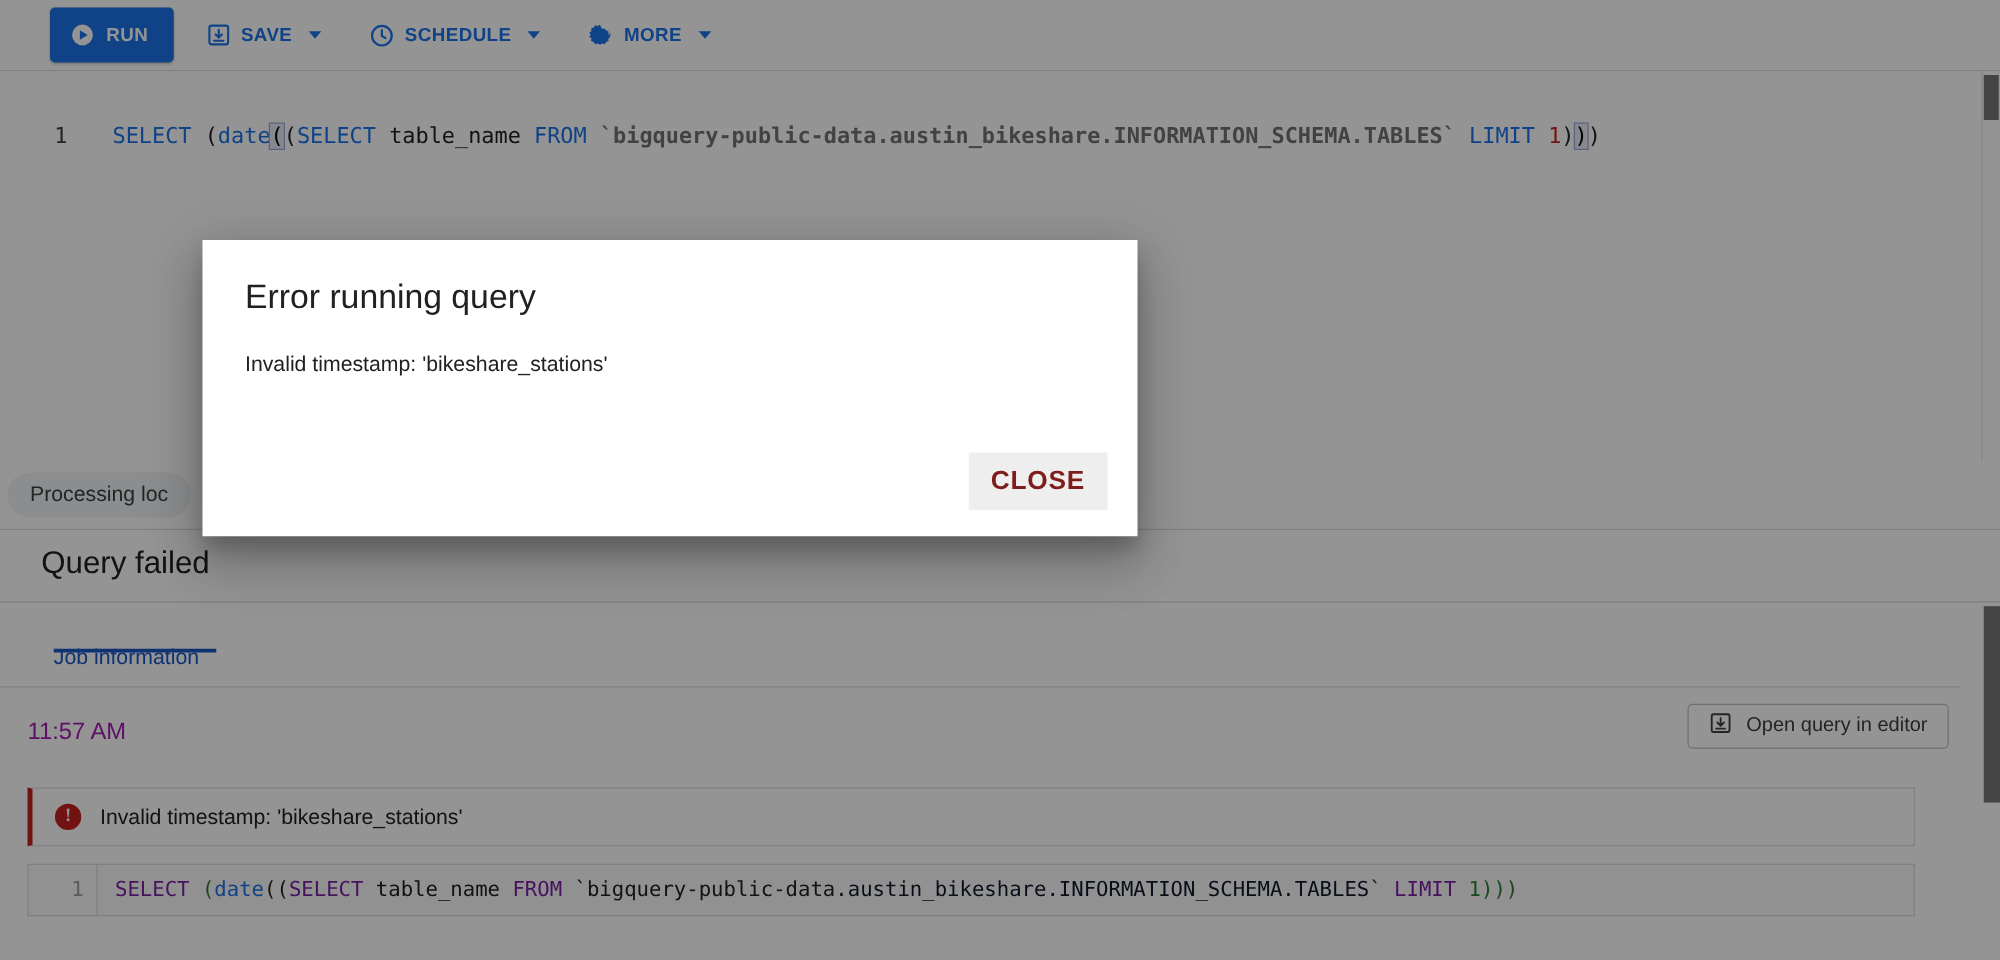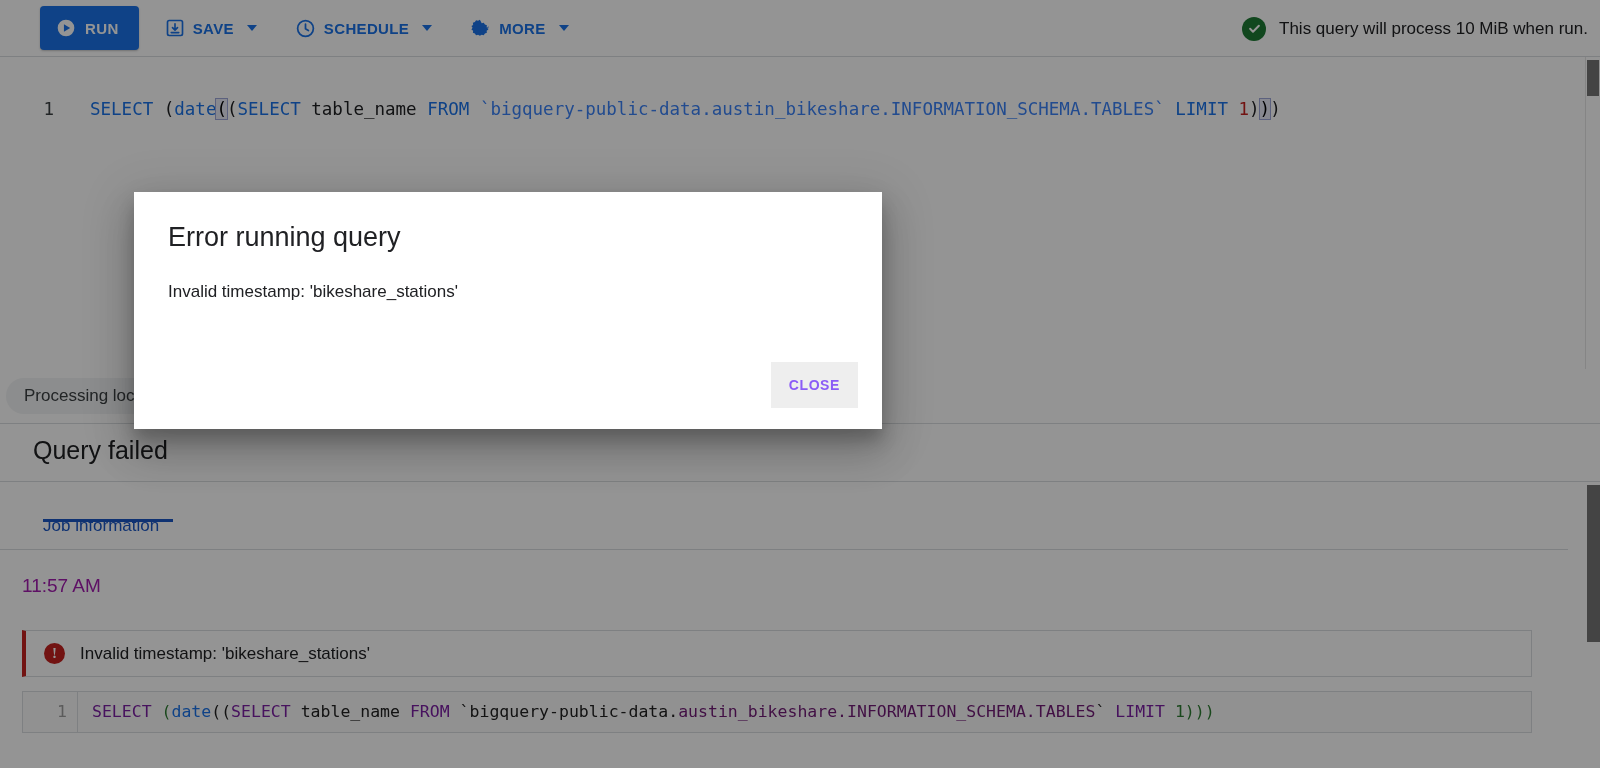--- a/index.html
+++ b/index.html
@@ -103,21 +103,21 @@
   }
   .gutter-num {
     width: 58px;
     text-align: right;
     color: #3c4043;
     padding-right: 4px;
   }
   .code-line { padding-left: 32px; }
   .kw   { color: #1a73e8; }
   .fn   { color: #1a73e8; }
-  .str  { color: #3b82f6; }
+  .str  { color: #737373; font-weight: bold; }
   .num  { color: #c5221f; }
   .plain{ color: #202124; }
   .paren-hl {
     background: #e8eaf6;
     outline: 1px solid #9fa8da;
   }
 
   .v-scroll-track {
     position: absolute; right: 0; top: 0;
     width: 15px; height: 312px;
@@ -244,21 +244,21 @@
     width: 55px; flex: none;
     text-align: right;
     padding-right: 10px;
     color: #9e9e9e;
     border-right: 1px solid #dadce0;
     background: #fafafa;
   }
   .sql-code { padding-left: 14px; }
   .p-kw   { color: #7b1fa2; }
   .p-fn   { color: #1a73e8; }
-  .p-id   { color: #701a75; }
+  .p-id   { color: #0f172a; }
   .p-plain{ color: #212121; }
   .p-num  { color: #2e7d32; }
   .p-paren{ color: #2e7d32; }
 
   .v-scroll-track2 {
     position: absolute; right: 0; top: 0;
     width: 13px; height: 285px;
     background: #ffffff;
   }
   .v-scroll-thumb2 {
@@ -268,21 +268,21 @@
   }
 
   
   .scrim {
     position: absolute; inset: 0;
     background: rgba(0,0,0,.42);
     z-index: 50;
   }
   .dialog {
     position: absolute;
-    left: 134px; top: 192px;
+    left: 162px; top: 192px;
     width: 748px; height: 237px;
     background: #ffffff;
     box-shadow: 0 11px 15px rgba(0,0,0,.2), 0 24px 38px 3px rgba(0,0,0,.14), 0 9px 46px 8px rgba(0,0,0,.12);
     z-index: 60;
   }
   .dialog-title {
     position: absolute; left: 34px; top: 30px;
     font-size: 27px;
     color: #202124;
   }
@@ -291,22 +291,22 @@
     font-size: 17px;
     color: #202124;
   }
   .dialog-close {
     position: absolute; right: 24px; bottom: 21px;
     height: 46px;
     min-width: 82px;
     display: flex; align-items: center; justify-content: center;
     padding: 0 18px;
     background: #eeeeee;
-    color: #8b5cf6;
-    font-size: 14px;
+    color: #7f1d1d;
+    font-size: 21px;
     font-weight: bold;
     letter-spacing: .6px;
     cursor: pointer;
     border: none;
     font-family: "Liberation Sans", sans-serif;
   }
 </style>
 </head>
 <body>
 
@@ -352,28 +352,20 @@
       <div class="tb-btn">
         <span class="tb-icon">
           <svg width="21" height="21" viewBox="0 0 24 24" fill="#1a73e8">
             <path d="M12 8.4a3.6 3.6 0 100 7.2 3.6 3.6 0 000-7.2zm9 3.6l-2-1.3.3-2.4-2.3-.9-1.3-2-2.3.6L11.3 2 9.2 3.2 6.9 2.6 5.6 4.6l-2.3.9.3 2.4-2 1.3 1.3 2-1.3 2 2 1.3-.3 2.4 2.3.9 1.3 2 2.3-.6 2.1 1.2 2.1-1.2 2.3.6 1.3-2 2.3-.9-.3-2.4 2-1.3-1.3-2 1.3-2z"></path>
           </svg>
         </span>
         <span>MORE</span>
         <span class="caret"></span>
       </div>
 
-      <div class="status-right">
-        <span class="ok-circle">
-          <svg width="15" height="15" viewBox="0 0 24 24" fill="none" stroke="#ffffff" stroke-width="3.2">
-            <path d="M5 12.5l4.6 4.6L19 7.6" stroke-linecap="round" stroke-linejoin="round"></path>
-          </svg>
-        </span>
-        <span>This query will process 10 MiB when run.</span>
-      </div>
     </div>
 
     <div class="editor">
 
       <div class="code-row">
         <div class="gutter-num">1</div>
         <div class="code-line" id="editor-code"><span class="kw">SELECT</span><span class="plain"> (</span><span class="fn">date</span><span class="paren-hl">(</span><span class="plain">(</span><span class="kw">SELECT</span><span class="plain"> table_name </span><span class="kw">FROM</span><span class="str"> `bigquery-public-data.austin_bikeshare.INFORMATION_SCHEMA.TABLES`</span><span class="plain"> </span><span class="kw">LIMIT</span><span class="plain"> </span><span class="num">1</span><span class="plain">)</span><span class="paren-hl">)</span><span class="plain">)</span></div>
       </div>
 
       <div class="v-scroll-track">
@@ -395,20 +387,30 @@
 
       <div class="tabs">
         <div class="tab">
           <span>Job information</span>
         </div>
       </div>
       <div class="tab-underline"></div>
 
       <div class="timestamp">11:57 AM</div>
 
+      <div class="open-editor-btn">
+        <span>
+          <svg width="19" height="19" viewBox="0 0 24 24" fill="none" stroke="#3c4043" stroke-width="1.9">
+            <rect x="3" y="3" width="18" height="18" rx="2"></rect>
+            <path d="M12 7v7.4M8.7 11.4l3.3 3.3 3.3-3.3" stroke-linecap="round" stroke-linejoin="round"></path>
+            <path d="M7.5 17.6h9" stroke-linecap="round"></path>
+          </svg>
+        </span>
+        <span>Open query in editor</span>
+      </div>
 
       <div class="error-banner">
         <span class="err-circle">!</span>
         <span class="error-banner-text">Invalid timestamp: 'bikeshare_stations'</span>
       </div>
 
       <div class="sql-block">
         <div class="sql-gutter">1</div>
         <div class="sql-code" id="snippet-code"><span class="p-kw">SELECT</span><span class="p-paren"> (</span><span class="p-fn">date</span><span class="p-plain">((</span><span class="p-kw">SELECT</span><span class="p-plain"> table_name </span><span class="p-kw">FROM</span><span class="p-plain"> `bigquery-public-data.</span><span class="p-id">austin_bikeshare.INFORMATION_SCHEMA.TABLES</span><span class="p-plain">` </span><span class="p-kw">LIMIT</span><span class="p-plain"> </span><span class="p-num">1</span><span class="p-paren">)))</span></div>
       </div>

